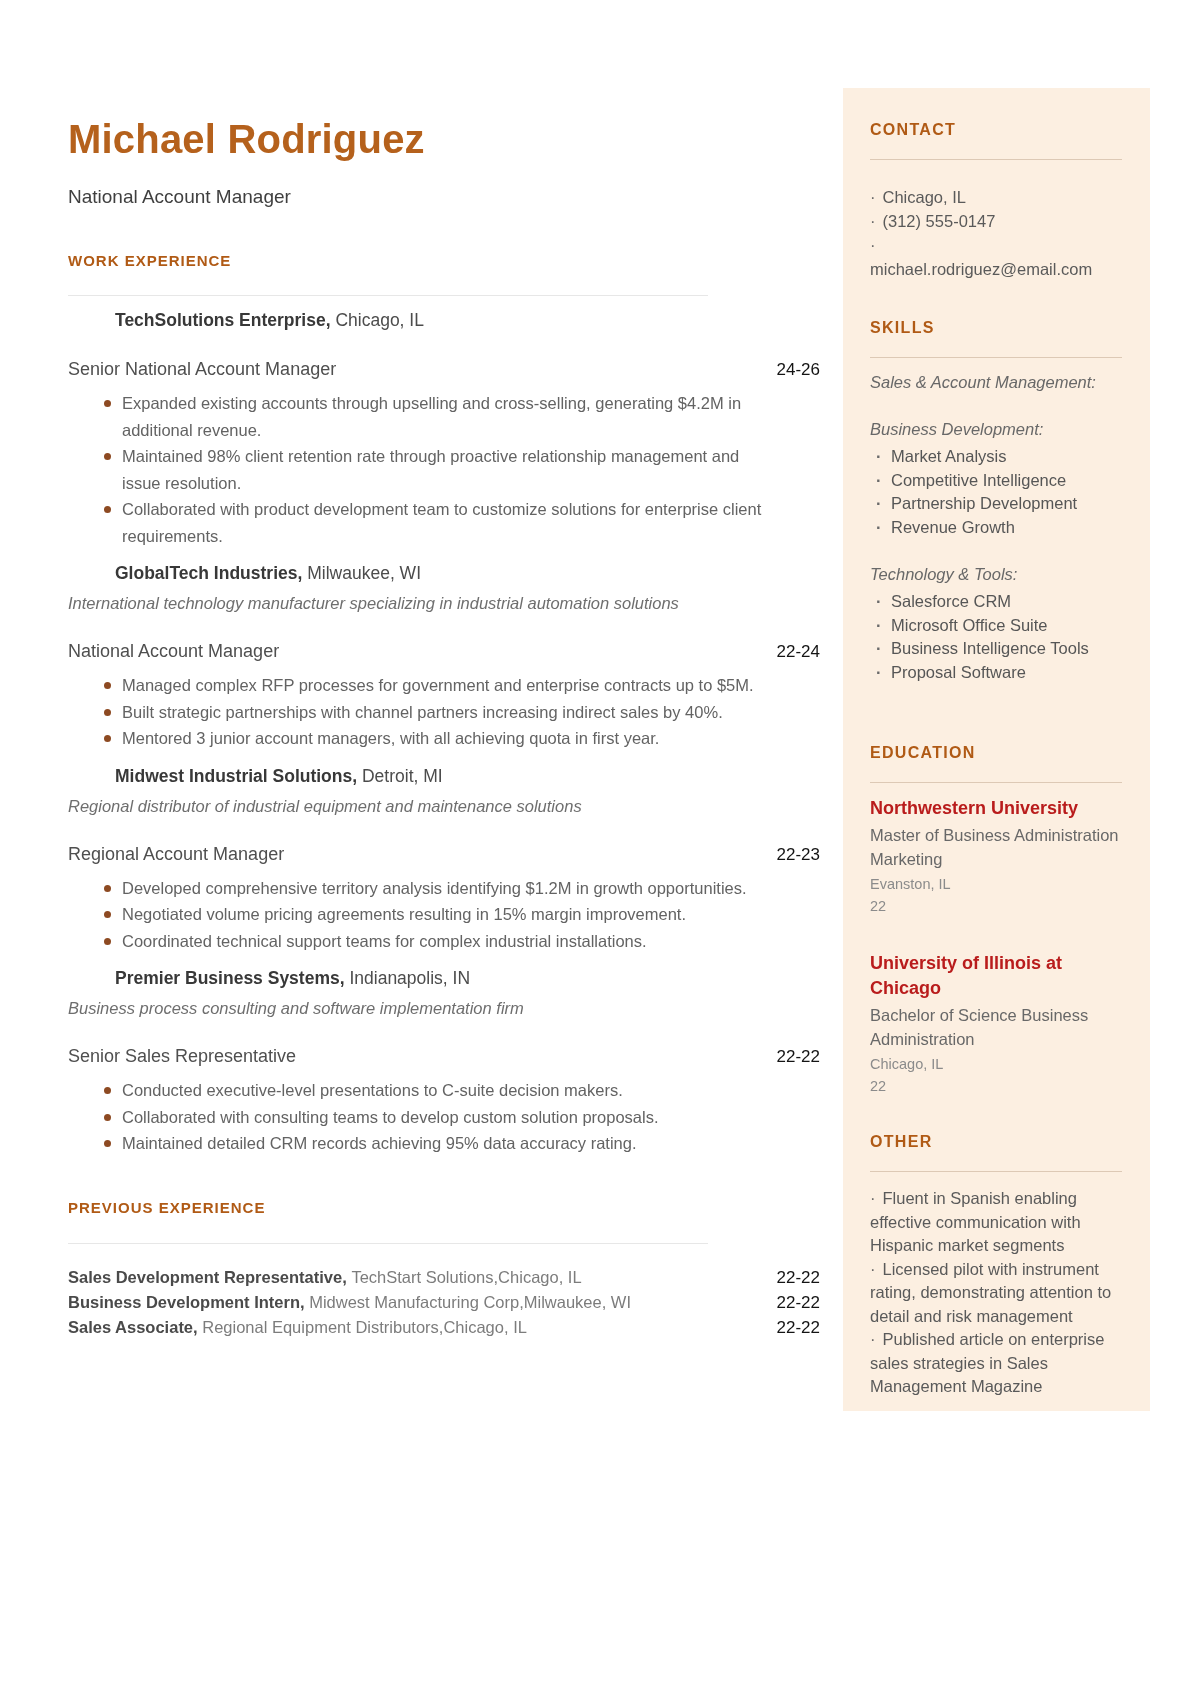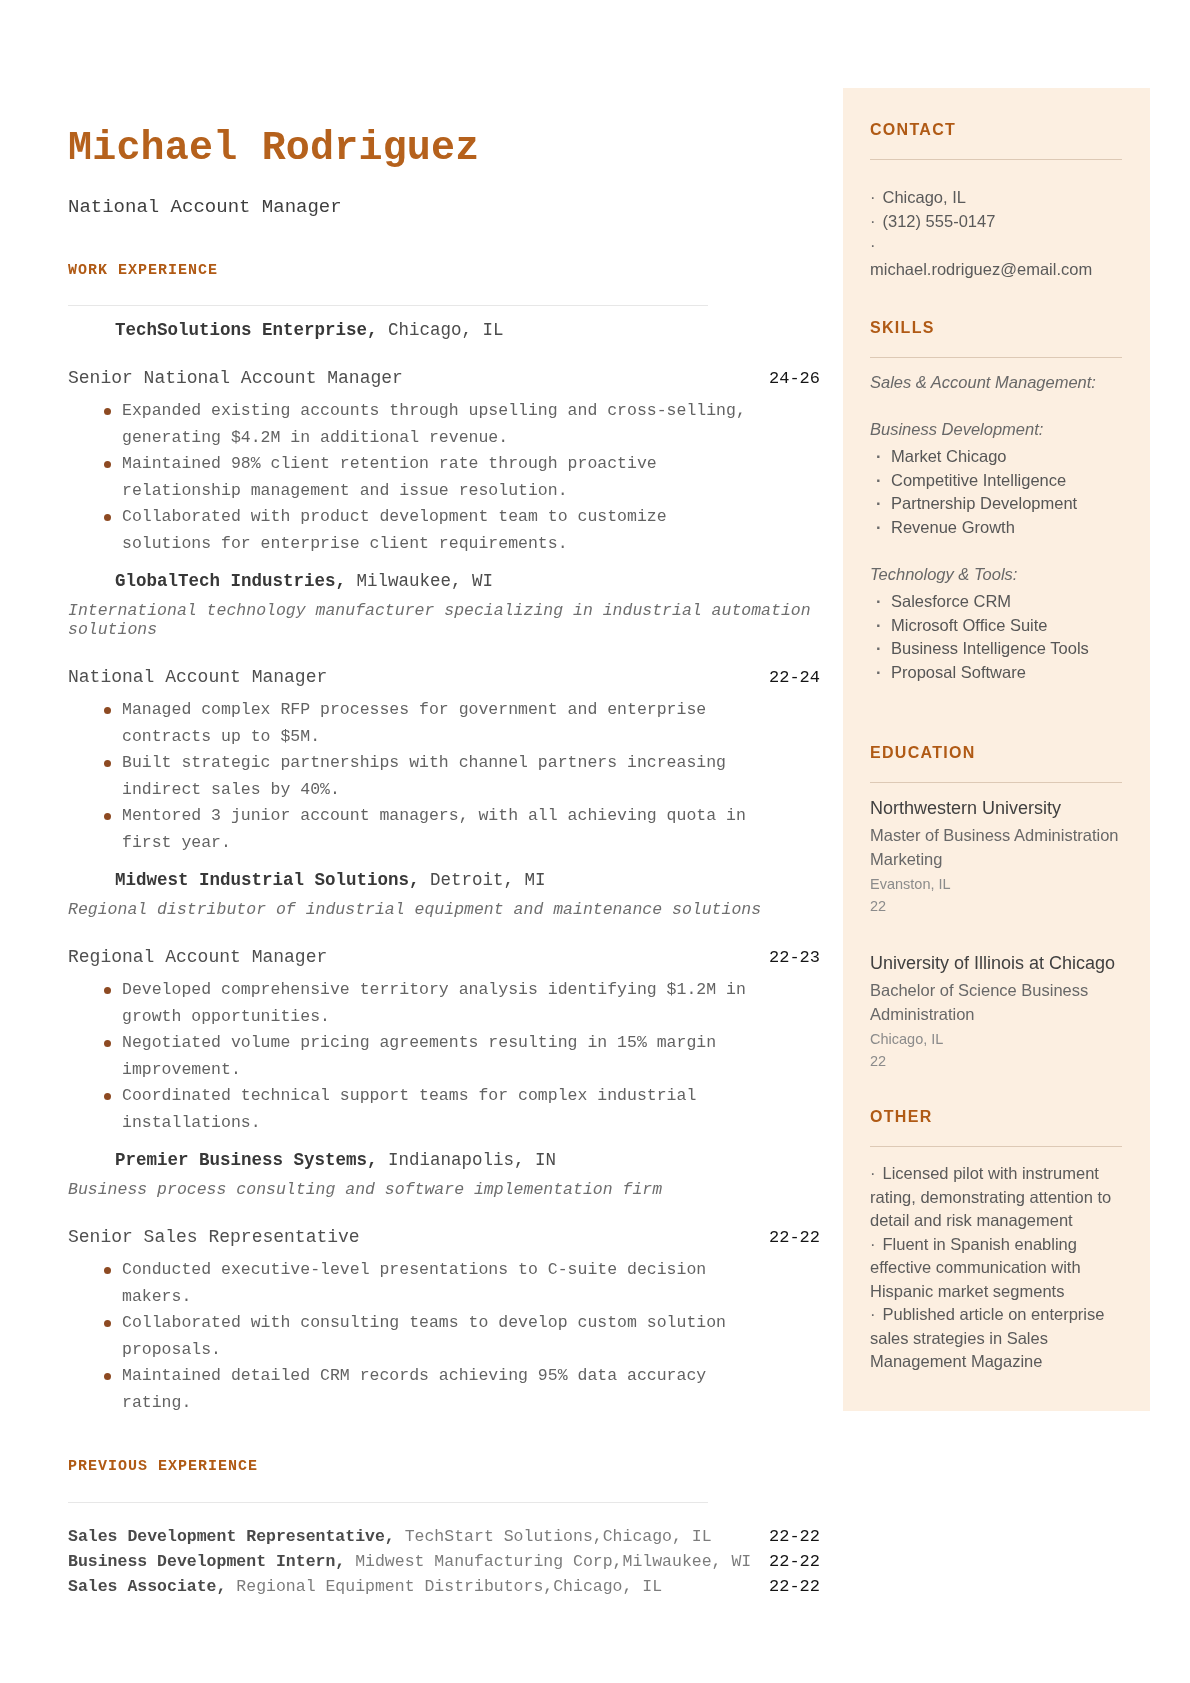--- a/index.html
+++ b/index.html
@@ -1,20 +1,20 @@
 <!DOCTYPE html>
 <html><head>
 <meta charset="utf-8">
 <style>
   html,body{margin:0;padding:0;background:#ffffff;}
   body{font-family:"Liberation Sans","DejaVu Sans",sans-serif;-webkit-font-smoothing:antialiased;}
   .page{position:relative;width:1190px;height:1683px;background:#ffffff;overflow:hidden;}
 
   
-  .main{position:absolute;left:68px;top:14px;width:752px;font-family:Liberation Mono, monospace;}
+  .main{position:absolute;left:68px;top:4px;width:752px;}
   .name{margin:112px 0 0 0;font-size:40px;line-height:46px;font-weight:700;color:#b5611c;letter-spacing:.2px;}
   .subtitle{margin-top:24px;font-size:19px;color:#3f3f3f;}
   .section-title{margin-top:44px;font-size:15px;font-weight:700;color:#b05a15;letter-spacing:1px;}
   .section-title.prev{margin-top:42px;}
   .divider{margin-top:26px;width:640px;border-top:1px solid #e7e7e7;height:0;}
   .divider.prev{margin-top:27px;}
 
   .company-line{margin-top:14px;font-size:17.5px;color:#4c4c4c;}
   .company-line .co{font-weight:700;color:#383838;margin-left:47px;}
   .company-desc{margin-top:10px;font-size:16.5px;font-style:italic;color:#6e6e6e;}
@@ -44,21 +44,21 @@
   .sb-group{margin-top:13px;}
   .sb-group + .sb-group{margin-top:24px;}
   .sb-group-heading{font-size:16.5px;font-style:italic;color:#686868;line-height:23px;}
   .sb-group ul{margin:4px 0 0 0;padding:0;list-style:none;}
   .sb-group li{position:relative;padding-left:21px;font-size:16.5px;line-height:23.5px;color:#565656;}
   .sb-group li::before{content:"·";position:absolute;left:6px;top:0;color:#6a6a6a;font-weight:700;}
 
   .sb-education{margin-top:60px;}
   .sb-school{margin-top:13px;}
   .sb-school + .sb-school{margin-top:34px;}
-  .school-name{font-size:18px;color:#404040;line-height:25px;}
+  .school-name{font-size:18px;color:#b91c1c;line-height:25px;font-weight:bold;}
   .school-degree{margin-top:3px;font-size:16.5px;color:#686868;line-height:23.5px;}
   .school-loc,.school-year{font-size:14.5px;color:#8b8b8b;line-height:21.5px;}
   .school-loc{margin-top:3px;}
 
   .sb-other{margin-top:36px;}
   .sb-other-items{margin-top:15px;}
   .sb-other-item{font-size:16.5px;line-height:23.5px;color:#5a5a5a;}
 </style>
 </head>
 <body>
@@ -163,21 +163,21 @@
     <div class="sb-skills">
       <div class="sb-title">SKILLS</div>
       <div class="sb-divider"></div>
       <div id="skills-groups">
           <div class="sb-group">
             <div class="sb-group-heading">Sales &amp; Account Management:</div>
           </div>
           <div class="sb-group">
             <div class="sb-group-heading">Business Development:</div>
             <ul>
-              <li>Market Chicago</li>
+              <li>Market Analysis</li>
               <li>Competitive Intelligence</li>
               <li>Partnership Development</li>
               <li>Revenue Growth</li>
             </ul>
           </div>
           <div class="sb-group">
             <div class="sb-group-heading">Technology &amp; Tools:</div>
             <ul>
               <li>Salesforce CRM</li>
               <li>Microsoft Office Suite</li>
@@ -204,20 +204,20 @@
             <div class="school-loc">Chicago, IL</div>
             <div class="school-year">22</div>
           </div>
         </div>
     </div>
 
     <div class="sb-other">
       <div class="sb-title">OTHER</div>
       <div class="sb-divider"></div>
       <div class="sb-other-items" id="other-items">
+          <div class="sb-other-item"><span class="sb-bullet">·</span><span>Fluent in Spanish enabling effective communication with Hispanic market segments</span></div>
           <div class="sb-other-item"><span class="sb-bullet">·</span><span>Licensed pilot with instrument rating, demonstrating attention to detail and risk management</span></div>
-          <div class="sb-other-item"><span class="sb-bullet">·</span><span>Fluent in Spanish enabling effective communication with Hispanic market segments</span></div>
           <div class="sb-other-item"><span class="sb-bullet">·</span><span>Published article on enterprise sales strategies in Sales Management Magazine</span></div>
         </div>
     </div>
 
   </div>
 </div>
 
 </body></html>

